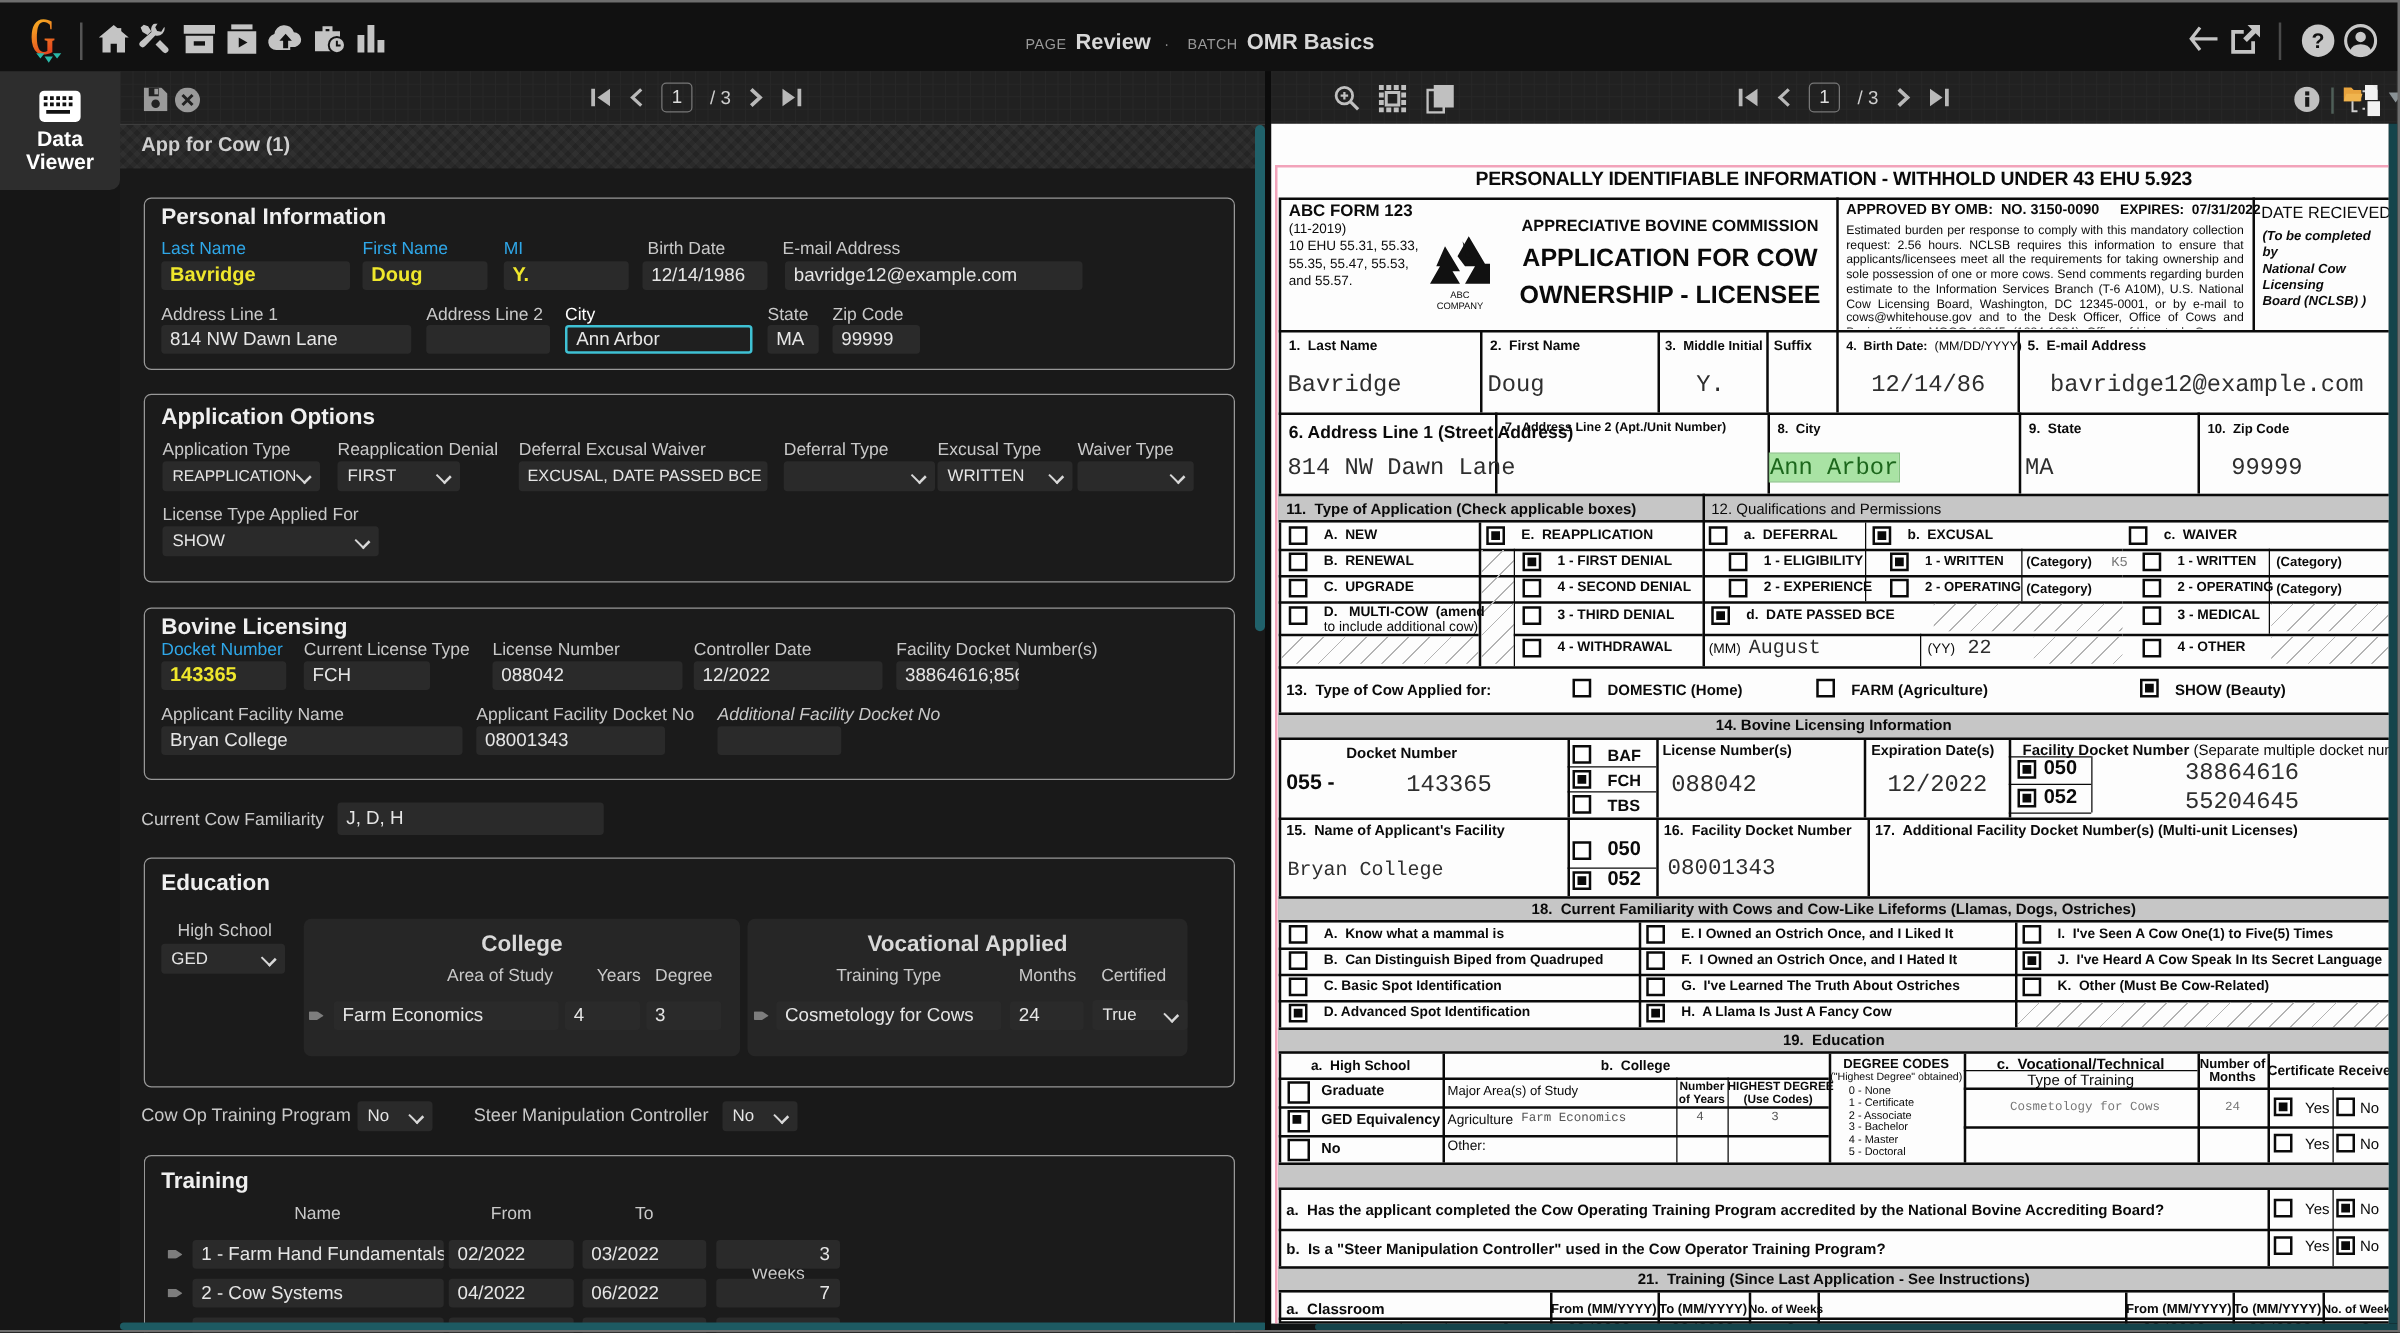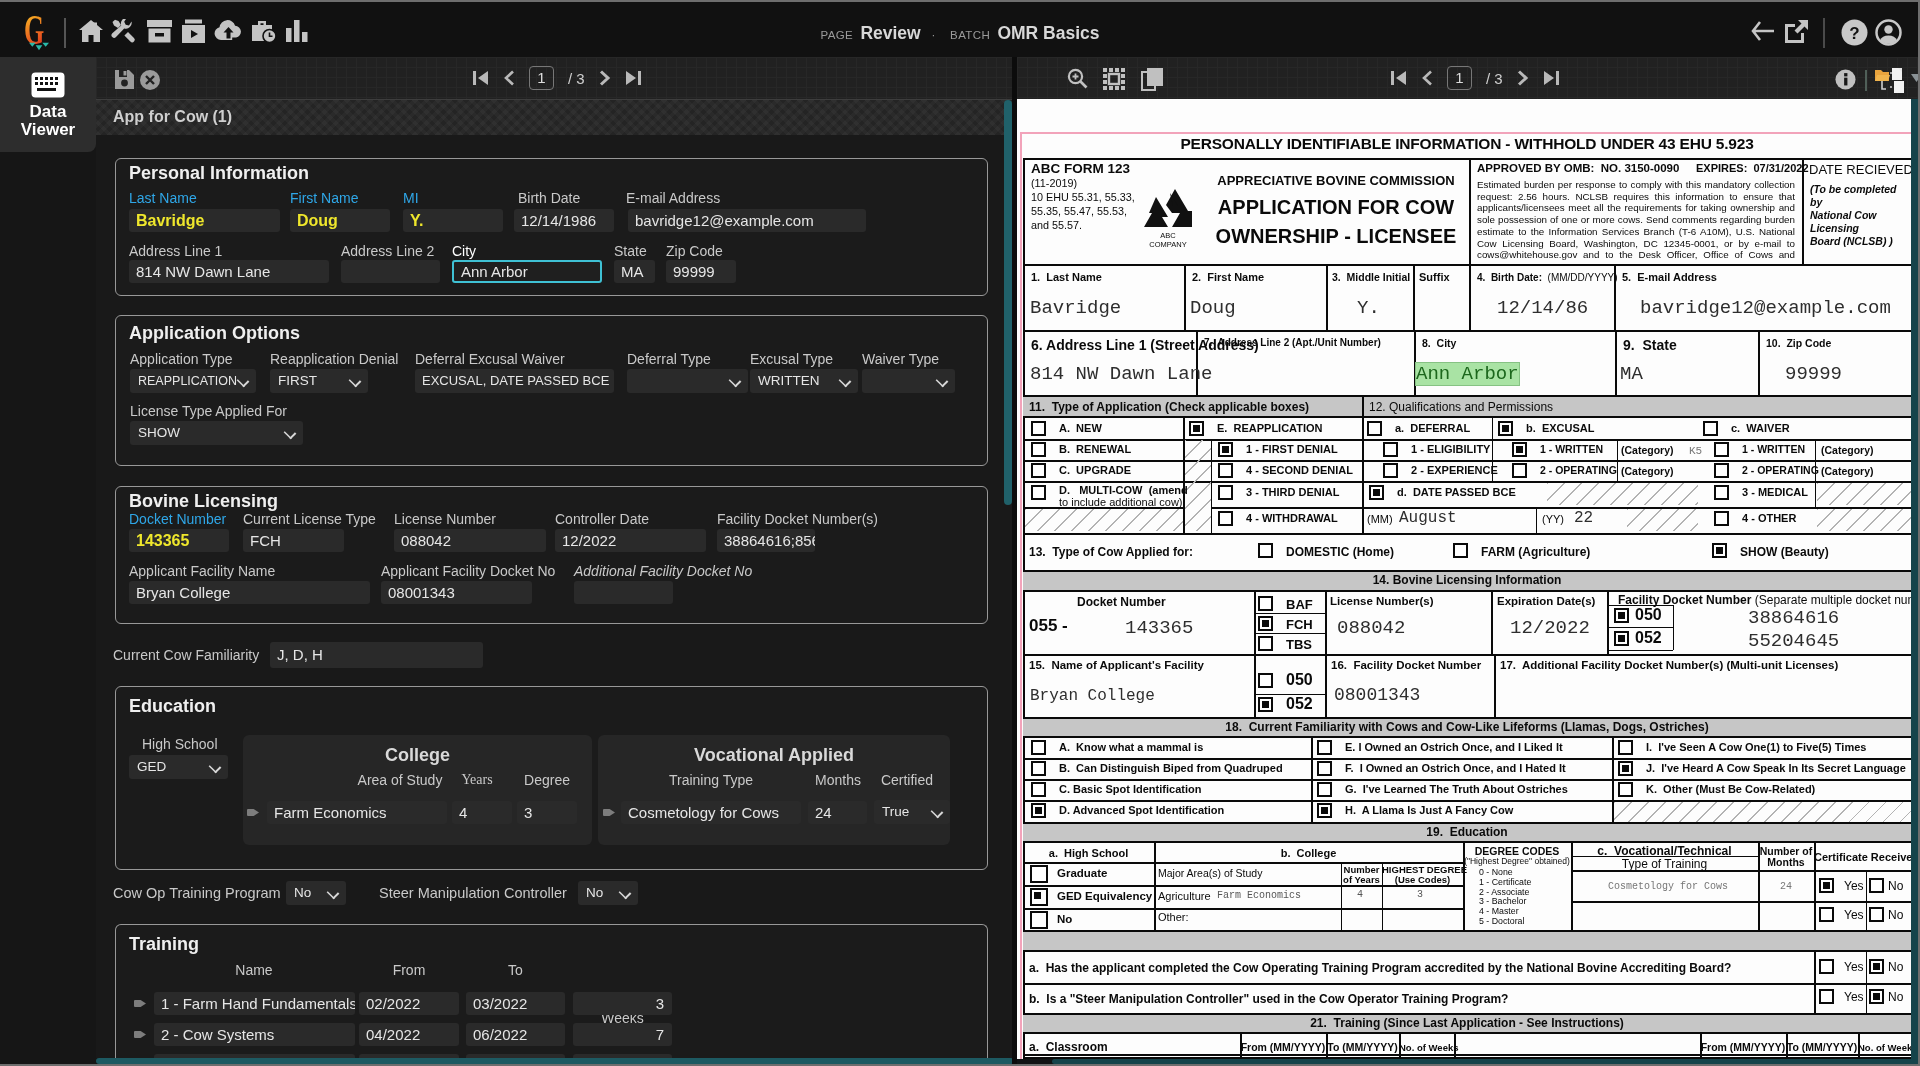--- a/index.html
+++ b/index.html
@@ -252,21 +252,21 @@
   <div class="flbl" style="left:113px;top:647px;font-size:14px;">Current Cow Familiarity</div>
   <div class="fld" style="left:270px;top:642px;width:213px;height:26px;line-height:26px;">J, D, H</div>
 
   <div class="sect" style="left:115px;top:686px;width:873px;height:184px;"></div>
   <div class="stitle" style="left:129px;top:696px;">Education</div>
   <div class="flbl" style="left:142px;top:736px;">High School</div>
   <div class="dd" style="left:129px;top:755px;width:99px;">GED</div>
   <div class="subpan" style="left:243px;top:735px;width:349px;height:110px;">
     <div class="subttl" style="top:10px;">College</div>
     <div class="colhdr" style="left:70px;top:37px;width:174px;">Area of Study</div>
-    <div class="colhdr" style="left:204px;top:37px;width:60px;font-family:Liberation Serif, serif;">Years</div>
+    <div class="colhdr" style="left:222px;top:37px;width:60px;">Years</div>
     <div class="colhdr" style="left:274px;top:37px;width:60px;">Degree</div>
   </div>
   <div class="rowarrow" style="left:247px;top:809px;"></div>
   <div class="fld" style="left:267px;top:801px;width:180px;">Farm Economics</div>
   <div class="fld" style="left:452px;top:801px;width:60px;">4</div>
   <div class="fld" style="left:517px;top:801px;width:60px;">3</div>
   <div class="subpan" style="left:598px;top:735px;width:352px;height:110px;">
     <div class="subttl" style="top:10px;">Vocational Applied</div>
     <div class="colhdr" style="left:23px;top:37px;width:180px;">Training Type</div>
     <div class="colhdr" style="left:210px;top:37px;width:60px;">Months</div>
@@ -417,21 +417,21 @@
   <div class="mono" style="left:623px;top:198px;">bavridge12@example.com</div>
 
   <div class="hline" style="left:6px;top:231px;width:1080px;"></div>
   <div class="vline" style="left:179px;top:231px;height:65px;"></div>
   <div class="vline" style="left:397px;top:231px;height:65px;"></div>
   <div class="vline" style="left:598px;top:231px;height:65px;"></div>
   <div class="vline" style="left:741px;top:231px;height:65px;"></div>
   <div class="dlbl" style="left:14px;top:238px;font-size:14px;">6. Address Line 1 (Street Address)</div>
   <div class="dlbl" style="left:187px;top:238px;font-size:10px;">7.&nbsp; Address Line 2 (Apt./Unit Number)</div>
   <div class="dlbl" style="left:405px;top:238px;font-size:10.5px;">8.&nbsp; City</div>
-  <div class="dlbl" style="left:606px;top:238px;font-size:14px;">9.&nbsp; State</div>
+  <div class="dlbl" style="left:606px;top:238px;font-size:11px;">9.&nbsp; State</div>
   <div class="dlbl" style="left:749px;top:238px;font-size:10.5px;">10.&nbsp; Zip Code</div>
   <div class="mono" style="left:13px;top:264px;">814 NW Dawn Lane</div>
   <div class="mono" style="left:399px;top:264px;background:#a9e3a4;color:#1c671c;outline:1px solid #86c283;">Ann Arbor</div>
   <div class="mono" style="left:603px;top:264px;">MA</div>
   <div class="mono" style="left:768px;top:264px;">99999</div>
 
   <div class="band" style="left:6px;top:296px;width:1080px;height:23px;"></div>
   <div class="dtxt" style="left:12px;top:301px;font-size:12px;">11.&nbsp; Type of Application (Check applicable boxes)</div>
   <div class="dtxt" style="left:352px;top:301px;font-size:12px;font-weight:normal;">12. Qualifications and Permissions</div>
   <div class="vline" style="left:345px;top:296px;height:138px;"></div>

